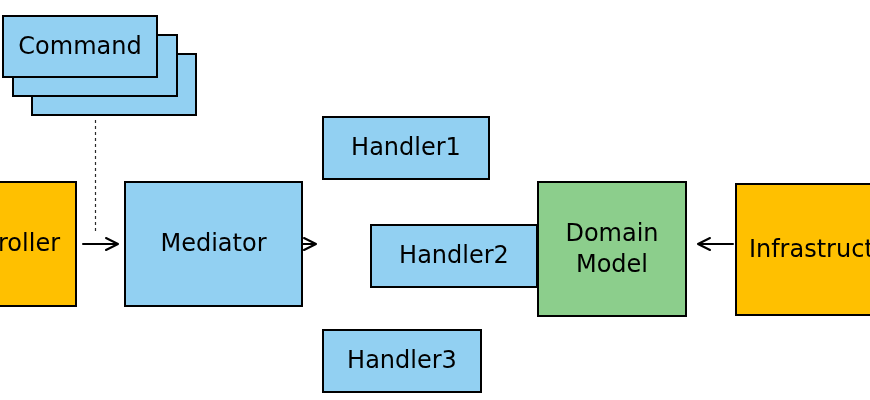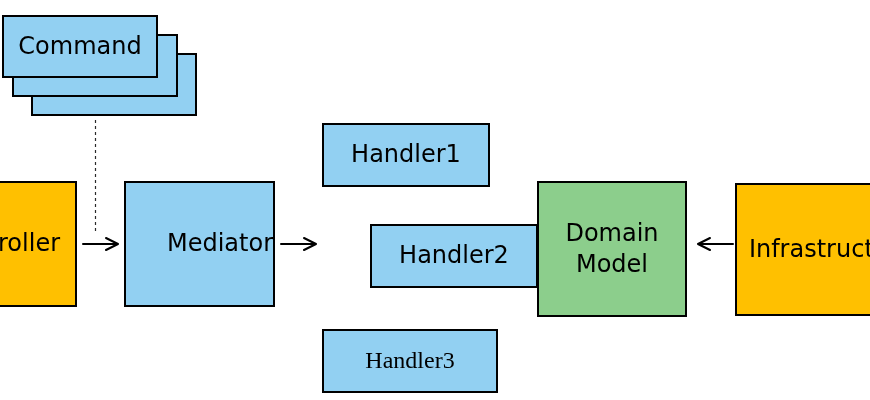--- a/index.html
+++ b/index.html
@@ -39,24 +39,24 @@
   .fill-green{background:var(--c-green);}
   .fill-orange{background:var(--c-orange);}
 
   
   .cmd-card-back2{left:31px;top:53px;width:166px;height:63px;}
   .cmd-card-back1{left:12px;top:34px;width:166px;height:63px;}
   .cmd-card-front{left:2px;top:15px;width:156px;height:63px;}
 
   
   .controller{left:-75px;top:181px;width:152px;height:126px;}
-  .mediator{left:124px;top:181px;width:151px;height:126px;justify-content:flex-end;}
-  .handler1{left:322px;top:116px;width:168px;height:64px;margin-top:7px;}
+  .mediator{left:124px;top:181px;width:179px;height:126px;}
+  .handler1{left:322px;top:116px;width:168px;height:64px;}
   .handler2{left:322px;top:224px;width:168px;height:64px;margin-left:48px;}
-  .handler3{left:322px;top:329px;width:176px;height:64px;font-family:Liberation Serif, serif;}
+  .handler3{left:322px;top:329px;width:160px;height:64px;}
   .domain{left:537px;top:181px;width:150px;height:136px;}
   .infrastructure{left:735px;top:183px;width:192px;height:133px;}
 
   .wires{
     position:absolute;
     left:0;top:0;
     width:870px;height:400px;
     pointer-events:none;
   }
   .wires .arrow{

